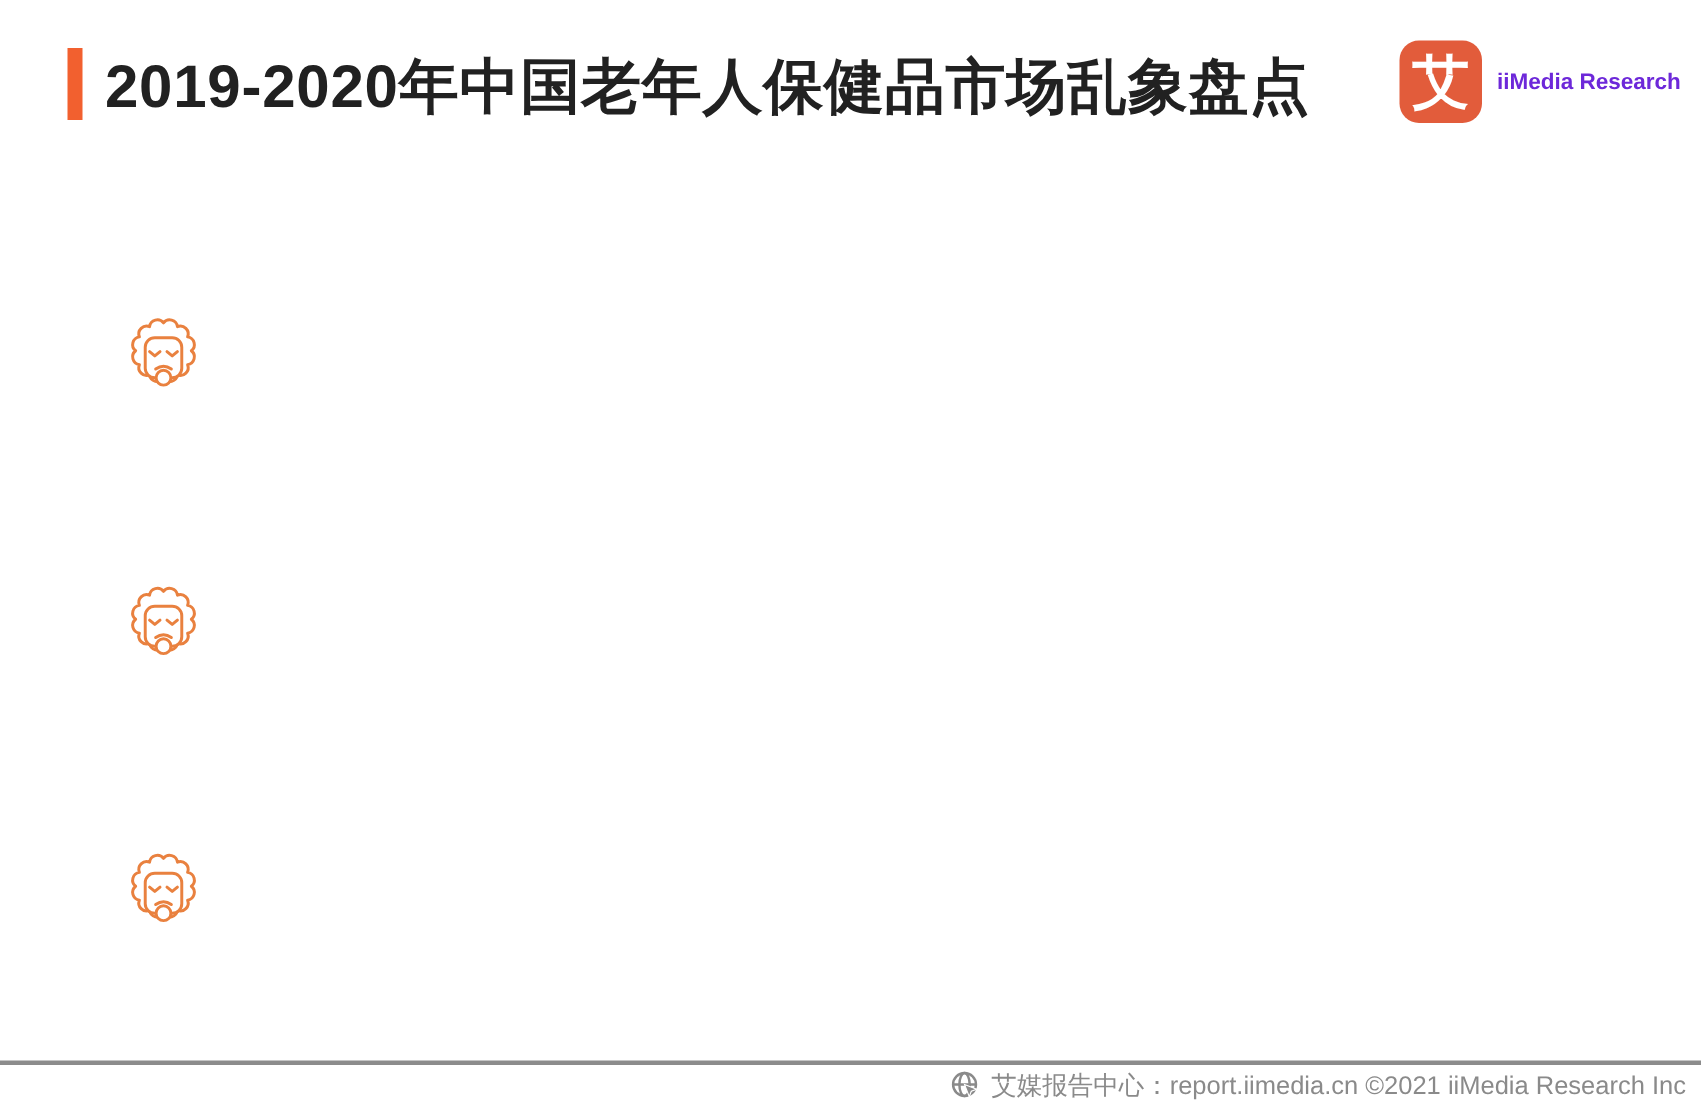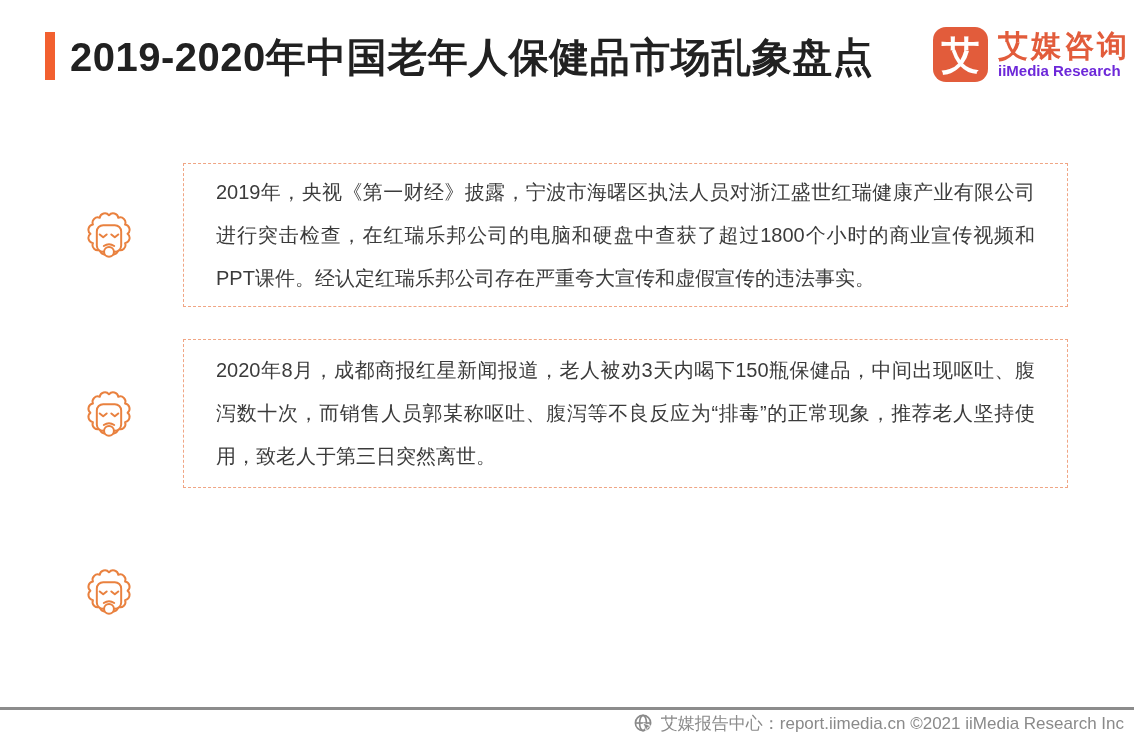--- a/index.html
+++ b/index.html
@@ -96,55 +96,48 @@
 </style>
 </head>
 <body>
 
 <div class="title-bar"></div>
 <h1 class="page-title">2019-2020年中国老年人保健品市场乱象盘点</h1>
 
 <div class="logo">
   <div class="logo-mark">艾</div>
   <div class="logo-text">
-    <span class="logo-cn">艾媒咨询</span>
     <span class="logo-en">iiMedia Research</span>
   </div>
 </div>
 
 <div class="case-row c0">
   <svg class="case-icon" viewBox="0 0 100 100">
     <g fill="none" stroke="#E9813F" stroke-width="3.4" stroke-linecap="round" stroke-linejoin="round">
       <path fill="#fff" d="M82,48 A9,9 0 0 1 77.7,64 A9,9 0 0 1 66,75.7 A9,9 0 0 1 50,80 A9,9 0 0 1 34,75.7 A9,9 0 0 1 22.3,64 A9,9 0 0 1 18,48 A9,9 0 0 1 22.3,32 A9,9 0 0 1 34,20.3 A9,9 0 0 1 50,16 A9,9 0 0 1 66,20.3 A9,9 0 0 1 77.7,32 A9,9 0 0 1 82,48 Z"></path>
       <rect x="29" y="33" width="42" height="46" rx="11" fill="#fff"></rect>
       <circle cx="50" cy="79" r="8.5" fill="#fff"></circle>
       <path d="M34,49 L40,54 L46,49"></path>
       <path d="M54,49 L60,54 L66,49"></path>
       <path d="M41,69 Q50,62.5 59,69"></path>
     </g>
   </svg>
-  <div class="case-box">
-    <p class="case-text">2019年，央视《第一财经》披露，宁波市海曙区执法人员对浙江盛世红瑞健康产业有限公司进行突击检查，在红瑞乐邦公司的电脑和硬盘中查获了超过1800个小时的商业宣传视频和PPT课件。经认定红瑞乐邦公司存在严重夸大宣传和虚假宣传的违法事实。</p>
-  </div>
 </div>
 
 <div class="case-row c1">
   <svg class="case-icon" viewBox="0 0 100 100">
     <g fill="none" stroke="#E9813F" stroke-width="3.4" stroke-linecap="round" stroke-linejoin="round">
       <path fill="#fff" d="M82,48 A9,9 0 0 1 77.7,64 A9,9 0 0 1 66,75.7 A9,9 0 0 1 50,80 A9,9 0 0 1 34,75.7 A9,9 0 0 1 22.3,64 A9,9 0 0 1 18,48 A9,9 0 0 1 22.3,32 A9,9 0 0 1 34,20.3 A9,9 0 0 1 50,16 A9,9 0 0 1 66,20.3 A9,9 0 0 1 77.7,32 A9,9 0 0 1 82,48 Z"></path>
       <rect x="29" y="33" width="42" height="46" rx="11" fill="#fff"></rect>
       <circle cx="50" cy="79" r="8.5" fill="#fff"></circle>
       <path d="M34,49 L40,54 L46,49"></path>
       <path d="M54,49 L60,54 L66,49"></path>
       <path d="M41,69 Q50,62.5 59,69"></path>
     </g>
   </svg>
-  <div class="case-box">
-    <p class="case-text">2020年8月，成都商报红星新闻报道，老人被劝3天内喝下150瓶保健品，中间出现呕吐、腹泻数十次，而销售人员郭某称呕吐、腹泻等不良反应为“排毒”的正常现象，推荐老人坚持使用，致老人于第三日突然离世。</p>
-  </div>
 </div>
 
 <div class="case-row c2">
   <svg class="case-icon" viewBox="0 0 100 100">
     <g fill="none" stroke="#E9813F" stroke-width="3.4" stroke-linecap="round" stroke-linejoin="round">
       <path fill="#fff" d="M82,48 A9,9 0 0 1 77.7,64 A9,9 0 0 1 66,75.7 A9,9 0 0 1 50,80 A9,9 0 0 1 34,75.7 A9,9 0 0 1 22.3,64 A9,9 0 0 1 18,48 A9,9 0 0 1 22.3,32 A9,9 0 0 1 34,20.3 A9,9 0 0 1 50,16 A9,9 0 0 1 66,20.3 A9,9 0 0 1 77.7,32 A9,9 0 0 1 82,48 Z"></path>
       <rect x="29" y="33" width="42" height="46" rx="11" fill="#fff"></rect>
       <circle cx="50" cy="79" r="8.5" fill="#fff"></circle>
       <path d="M34,49 L40,54 L46,49"></path>
       <path d="M54,49 L60,54 L66,49"></path>

